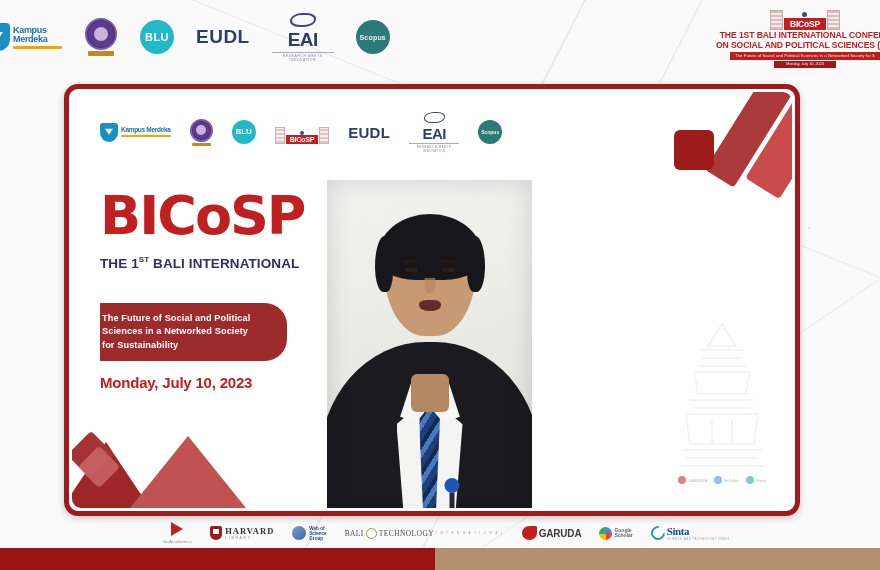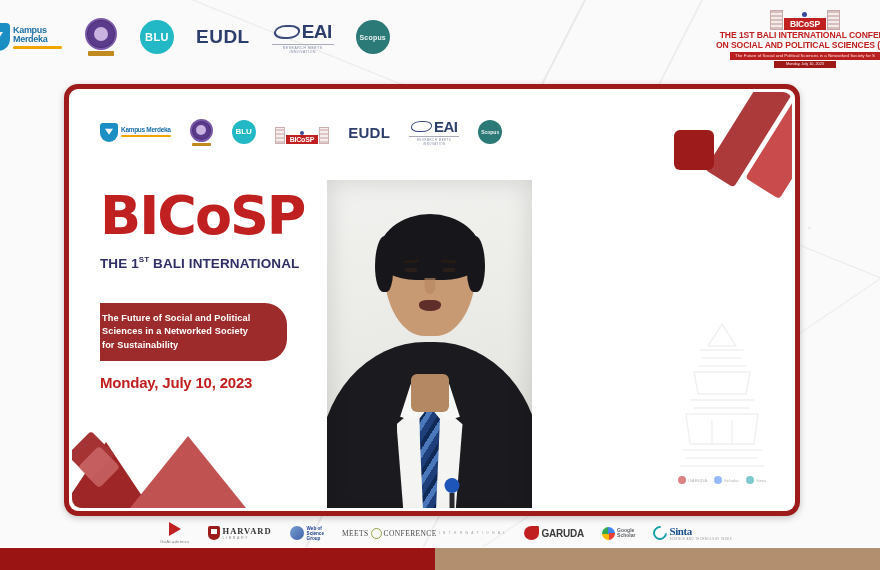--- a/index.html
+++ b/index.html
@@ -58,21 +58,21 @@
   
   .lg-blu{width:34px;height:34px;border-radius:50%;background:#22b8c6;display:flex;align-items:center;justify-content:center;flex-direction:column;}
   .lg-blu b{color:#fff;font-size:11px;font-weight:800;letter-spacing:.5px;line-height:11px;}
   .lg-blu i{color:#bdeef3;font-size:4px;font-style:normal;line-height:5px;}
 
   
   .lg-eudl{font-size:19px;font-weight:800;color:#2c3e6b;letter-spacing:.5px;}
 
   
   .lg-eai{display:flex;flex-direction:column;align-items:center;}
-  .eai-row{display:flex;align-items:center;gap:2px;}
+  .eai-row{display:flex;align-items:center;gap:2px;flex-direction:column;}
   .eai-mark{width:26px;height:14px;border:2px solid #3a4a7a;border-radius:50%/60%;transform:skewX(-12deg);}
   .eai-word{font-size:19px;font-weight:700;color:#2c3e6b;letter-spacing:-.5px;}
   .eai-sub{font-size:3.4px;color:#7b86a5;letter-spacing:.6px;border-top:.6px solid #aab;padding-top:1px;margin-top:1px;width:62px;text-align:center;}
 
   
   .lg-scopus{width:34px;height:34px;border-radius:50%;background:#2b7a78;display:flex;align-items:center;justify-content:center;}
   .lg-scopus span{color:#e8f2f1;font-size:7px;font-weight:700;letter-spacing:.2px;}
 
   
   .tr-banner{
@@ -464,23 +464,23 @@
     <div class="bl-item bl-wos">
       <span class="globe"></span>
       <span class="ww">
         <span>Web of</span>
         <span>Science</span>
         <span>Group</span>
       </span>
     </div>
 
     <div class="bl-item bl-ic">
-      <span class="icw">MEETS</span>
+      <span class="icw">BALI</span>
       <span class="icc"></span>
-      <span class="icw">CONFERENCE</span>
+      <span class="icw">TECHNOLOGY</span>
       <span class="ics">I N T E R N A T I O N A L</span>
     </div>
 
     <div class="bl-item bl-garuda">
       <span class="gmark"></span>
       <span class="gw">GARUDA</span>
     </div>
 
     <div class="bl-item bl-gs">
       <span class="gcap"></span>

